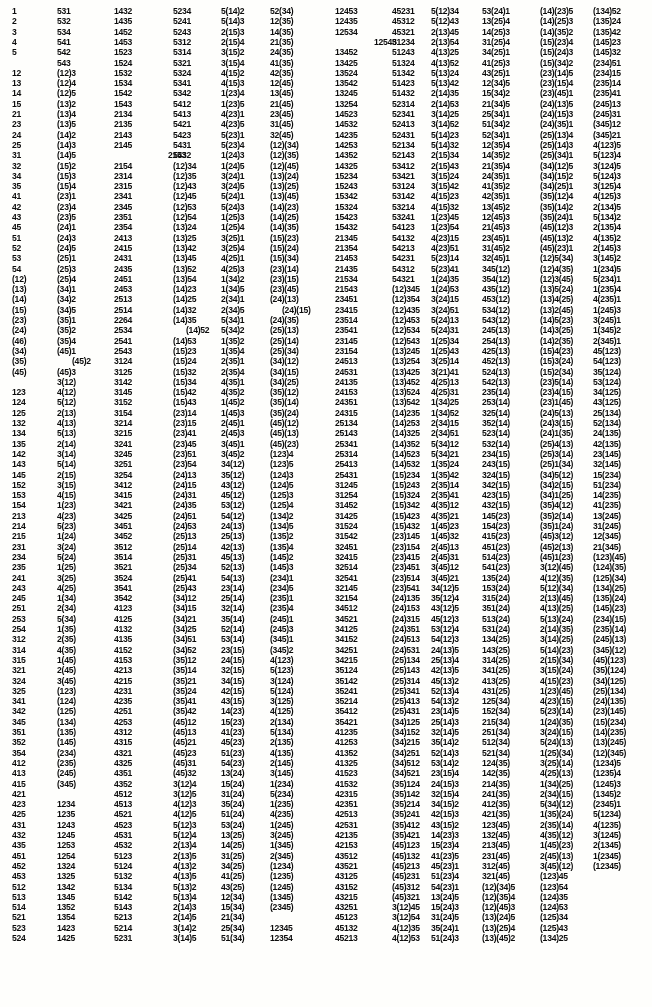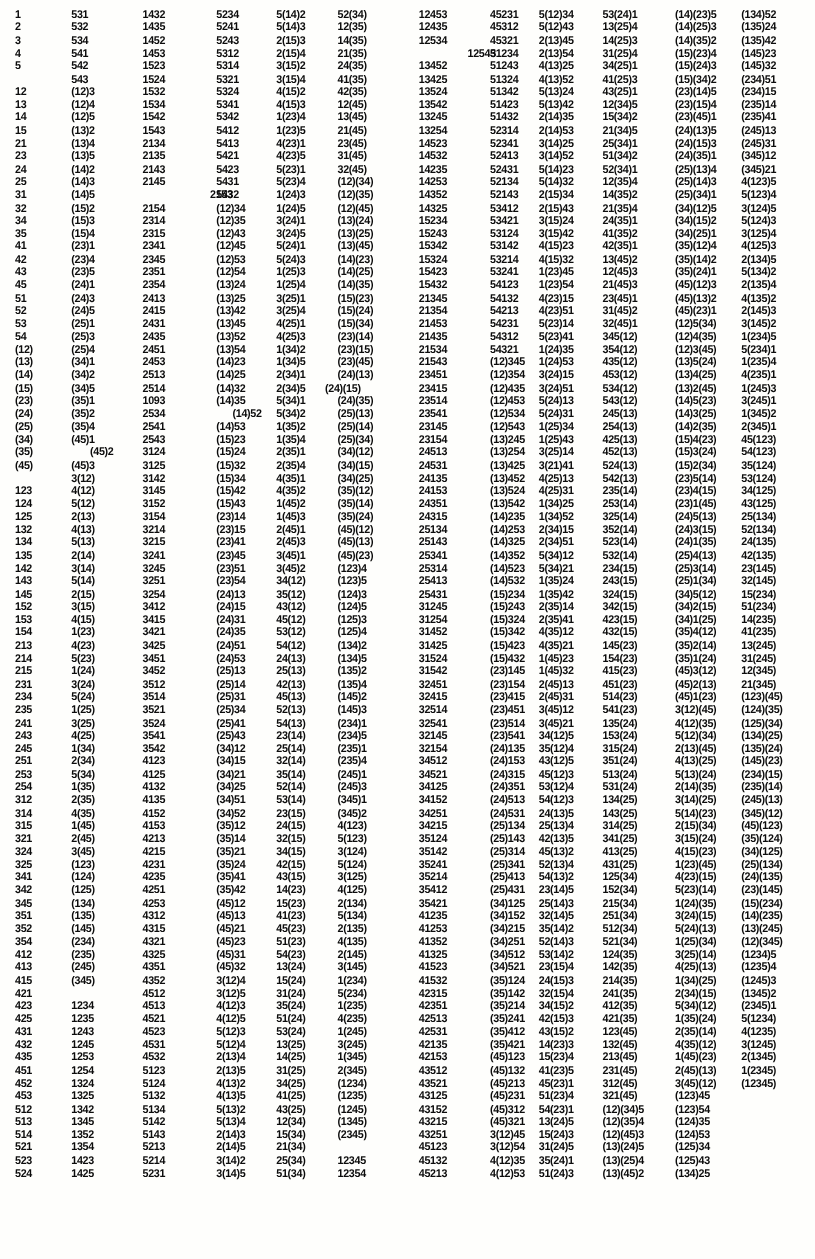--- a/index.html
+++ b/index.html
@@ -52,21 +52,21 @@
       <div class="cell" style="left: 12px; top: 232.6px;">51</div>
       <div class="cell" style="left: 12px; top: 242.9px;">52</div>
       <div class="cell" style="left: 12px; top: 253.2px;">53</div>
       <div class="cell" style="left: 12px; top: 263.5px;">54</div>
       <div class="cell" style="left: 12px; top: 273.8px;">(12)</div>
       <div class="cell" style="left: 12px; top: 284.1px;">(13)</div>
       <div class="cell" style="left: 12px; top: 294.4px;">(14)</div>
       <div class="cell" style="left: 12px; top: 304.7px;">(15)</div>
       <div class="cell" style="left: 12px; top: 315px;">(23)</div>
       <div class="cell" style="left: 12px; top: 325.3px;">(24)</div>
-      <div class="cell" style="left: 12px; top: 335.6px;">(25)</div>
+      <div class="cell" style="left: 12px; top: 335.6px;">(46)</div>
       <div class="cell" style="left: 12px; top: 345.9px;">(34)</div>
       <div class="cell" style="left: 12px; top: 356.2px;">(35)</div>
       <div class="cell" style="left: 12px; top: 366.5px;">(45)</div>
       <div class="cell" style="left: 12px; top: 387.1px;">123</div>
       <div class="cell" style="left: 12px; top: 397.4px;">124</div>
       <div class="cell" style="left: 12px; top: 407.7px;">125</div>
       <div class="cell" style="left: 12px; top: 418px;">132</div>
       <div class="cell" style="left: 12px; top: 428.3px;">134</div>
       <div class="cell" style="left: 12px; top: 438.6px;">135</div>
       <div class="cell" style="left: 12px; top: 448.9px;">142</div>
@@ -230,21 +230,21 @@
       <div class="cell" style="left: 114px; top: 212px;">2351</div>
       <div class="cell" style="left: 114px; top: 222.3px;">2354</div>
       <div class="cell" style="left: 114px; top: 232.6px;">2413</div>
       <div class="cell" style="left: 114px; top: 242.9px;">2415</div>
       <div class="cell" style="left: 114px; top: 253.2px;">2431</div>
       <div class="cell" style="left: 114px; top: 263.5px;">2435</div>
       <div class="cell" style="left: 114px; top: 273.8px;">2451</div>
       <div class="cell" style="left: 114px; top: 284.1px;">2453</div>
       <div class="cell" style="left: 114px; top: 294.4px;">2513</div>
       <div class="cell" style="left: 114px; top: 304.7px;">2514</div>
-      <div class="cell" style="left: 114px; top: 315px;">1093</div>
+      <div class="cell" style="left: 114px; top: 315px;">2264</div>
       <div class="cell" style="left: 114px; top: 325.3px;">2534</div>
       <div class="cell" style="left: 114px; top: 335.6px;">2541</div>
       <div class="cell" style="left: 114px; top: 345.9px;">2543</div>
       <div class="cell" style="left: 114px; top: 356.2px;">3124</div>
       <div class="cell" style="left: 114px; top: 366.5px;">3125</div>
       <div class="cell" style="left: 114px; top: 376.8px;">3142</div>
       <div class="cell" style="left: 114px; top: 387.1px;">3145</div>
       <div class="cell" style="left: 114px; top: 397.4px;">3152</div>
       <div class="cell" style="left: 114px; top: 407.7px;">3154</div>
       <div class="cell" style="left: 114px; top: 418px;">3214</div>
@@ -502,21 +502,21 @@
       <div class="cell" style="left: 270px; top: 201.7px;">(14)(23)</div>
       <div class="cell" style="left: 270px; top: 212px;">(14)(25)</div>
       <div class="cell" style="left: 270px; top: 222.3px;">(14)(35)</div>
       <div class="cell" style="left: 270px; top: 232.6px;">(15)(23)</div>
       <div class="cell" style="left: 270px; top: 242.9px;">(15)(24)</div>
       <div class="cell" style="left: 270px; top: 253.2px;">(15)(34)</div>
       <div class="cell" style="left: 270px; top: 263.5px;">(23)(14)</div>
       <div class="cell" style="left: 270px; top: 273.8px;">(23)(15)</div>
       <div class="cell" style="left: 270px; top: 284.1px;">(23)(45)</div>
       <div class="cell" style="left: 270px; top: 294.4px;">(24)(13)</div>
-      <div class="cell" style="left: 260px; top: 304.7px; text-align: right;">(24)(15)</div>
+      <div class="cell" style="left: 282px; top: 304.7px; text-align: right;">(24)(15)</div>
       <div class="cell" style="left: 270px; top: 315px;">(24)(35)</div>
       <div class="cell" style="left: 270px; top: 325.3px;">(25)(13)</div>
       <div class="cell" style="left: 270px; top: 335.6px;">(25)(14)</div>
       <div class="cell" style="left: 270px; top: 345.9px;">(25)(34)</div>
       <div class="cell" style="left: 270px; top: 356.2px;">(34)(12)</div>
       <div class="cell" style="left: 270px; top: 366.5px;">(34)(15)</div>
       <div class="cell" style="left: 270px; top: 376.8px;">(34)(25)</div>
       <div class="cell" style="left: 270px; top: 387.1px;">(35)(12)</div>
       <div class="cell" style="left: 270px; top: 397.4px;">(35)(14)</div>
       <div class="cell" style="left: 270px; top: 407.7px;">(35)(24)</div>

